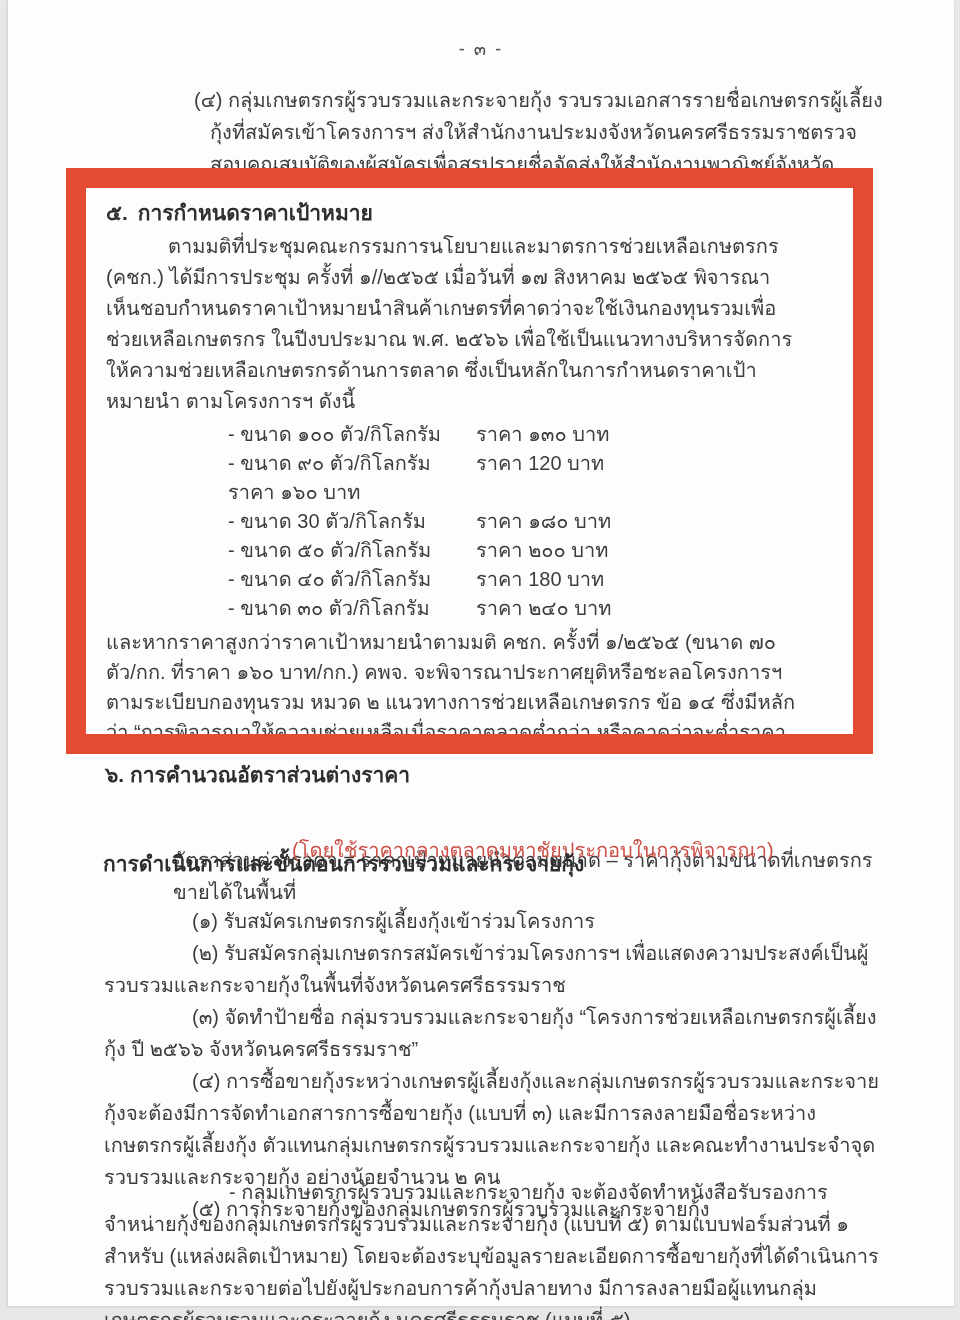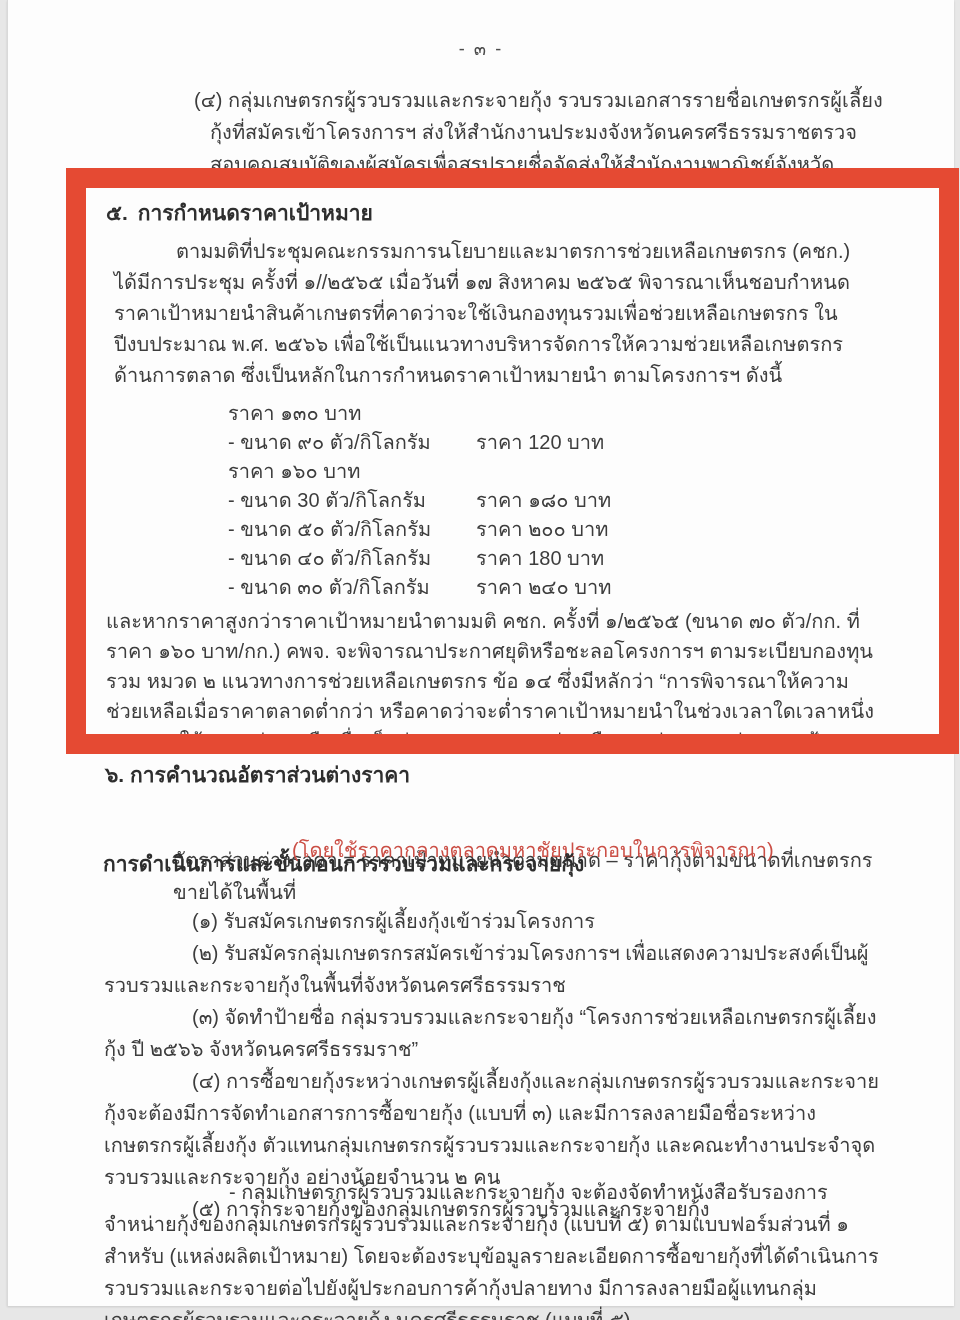--- a/index.html
+++ b/index.html
@@ -20,31 +20,31 @@
   .txt{color:#3d3d3d;font-size:20px;line-height:32px;}
   .pagenum{
     position:absolute;top:34px;left:0;width:100%;
     text-align:center;color:#4c4c4c;font-size:18px;letter-spacing:2px;
   }
   .intro{
     position:absolute;top:84px;left:186px;width:682px;
     padding-left:16px;text-indent:-16px;
   }
   .redbox{
-    position:absolute;left:58px;top:168px;width:893px;height:586px;
+    position:absolute;left:58px;top:168px;width:807px;height:586px;
     box-sizing:border-box;
     border:20px solid #e54a33;
     background:#fdfdfd;
     padding:5px 56px 8px 20px;
     overflow:hidden;
   }
   .h-bold{color:#2e2e2e;font-weight:bold;font-size:21px;line-height:30px;}
   .box-heading{margin:5px 0 3px 0;}
   .box-heading .num{margin-right:10px;}
-  .box-para{line-height:31px;text-indent:62px;margin:8px;}
+  .box-para{line-height:31px;text-indent:62px;margin:0;}
   .pricelist{margin:3px 0 4px 122px;}
   .price-row{display:flex;line-height:29px;}
   .price-size{display:inline-block;width:248px;}
   .box-closing{line-height:30px;margin:4px 0 0 0;}
   .sec6-heading{position:absolute;left:97px;top:760px;}
   .formula{position:absolute;left:165px;top:844px;width:720px;}
   .rednote{position:absolute;left:284px;top:834px;color:#cb4f46;}
   .proc-heading{position:absolute;left:95px;top:849px;}
   .proc-items{position:absolute;left:96px;top:905px;width:778px;}
   .proc-items p{margin:0;text-indent:88px;}
@@ -63,20 +63,21 @@
   <div class="intro txt">(๔) กลุ่มเกษตรกรผู้รวบรวมและกระจายกุ้ง รวบรวมเอกสารรายชื่อเกษตรกรผู้เลี้ยงกุ้งที่สมัครเข้าโครงการฯ ส่งให้สำนักงานประมงจังหวัดนครศรีธรรมราชตรวจสอบคุณสมบัติของผู้สมัครเพื่อสรุปรายชื่อจัดส่งให้สำนักงานพาณิชย์จังหวัดนครศรีธรรมราช ภายในวันที่ ๑๒ กรกฎาคม ๒๕๖๖</div>
 
   <div class="redbox">
     <div class="box-heading h-bold">
       <span class="num">๕.</span><span>การกำหนดราคาเป้าหมาย</span>
     </div>
     <p class="box-para txt">ตามมติที่ประชุมคณะกรรมการนโยบายและมาตรการช่วยเหลือเกษตรกร (คชก.) ได้มีการประชุม ครั้งที่ ๑//๒๕๖๕ เมื่อวันที่ ๑๗ สิงหาคม ๒๕๖๕ พิจารณาเห็นชอบกำหนดราคาเป้าหมายนำสินค้าเกษตรที่คาดว่าจะใช้เงินกองทุนรวมเพื่อช่วยเหลือเกษตรกร ในปีงบประมาณ พ.ศ. ๒๕๖๖ เพื่อใช้เป็นแนวทางบริหารจัดการให้ความช่วยเหลือเกษตรกรด้านการตลาด ซึ่งเป็นหลักในการกำหนดราคาเป้าหมายนำ ตามโครงการฯ ดังนี้</p>
     <div class="pricelist txt">
 
         <div class="price-row">
+          <span class="price-size">- ขนาด ๑๐๐ ตัว/กิโลกรัม</span>
           <span class="price-value">ราคา ๑๓๐ บาท</span>
         </div>
 
         <div class="price-row">
           <span class="price-size">- ขนาด ๙๐ ตัว/กิโลกรัม</span>
           <span class="price-value">ราคา 120 บาท</span>
         </div>
 
 
         <div class="price-row">

